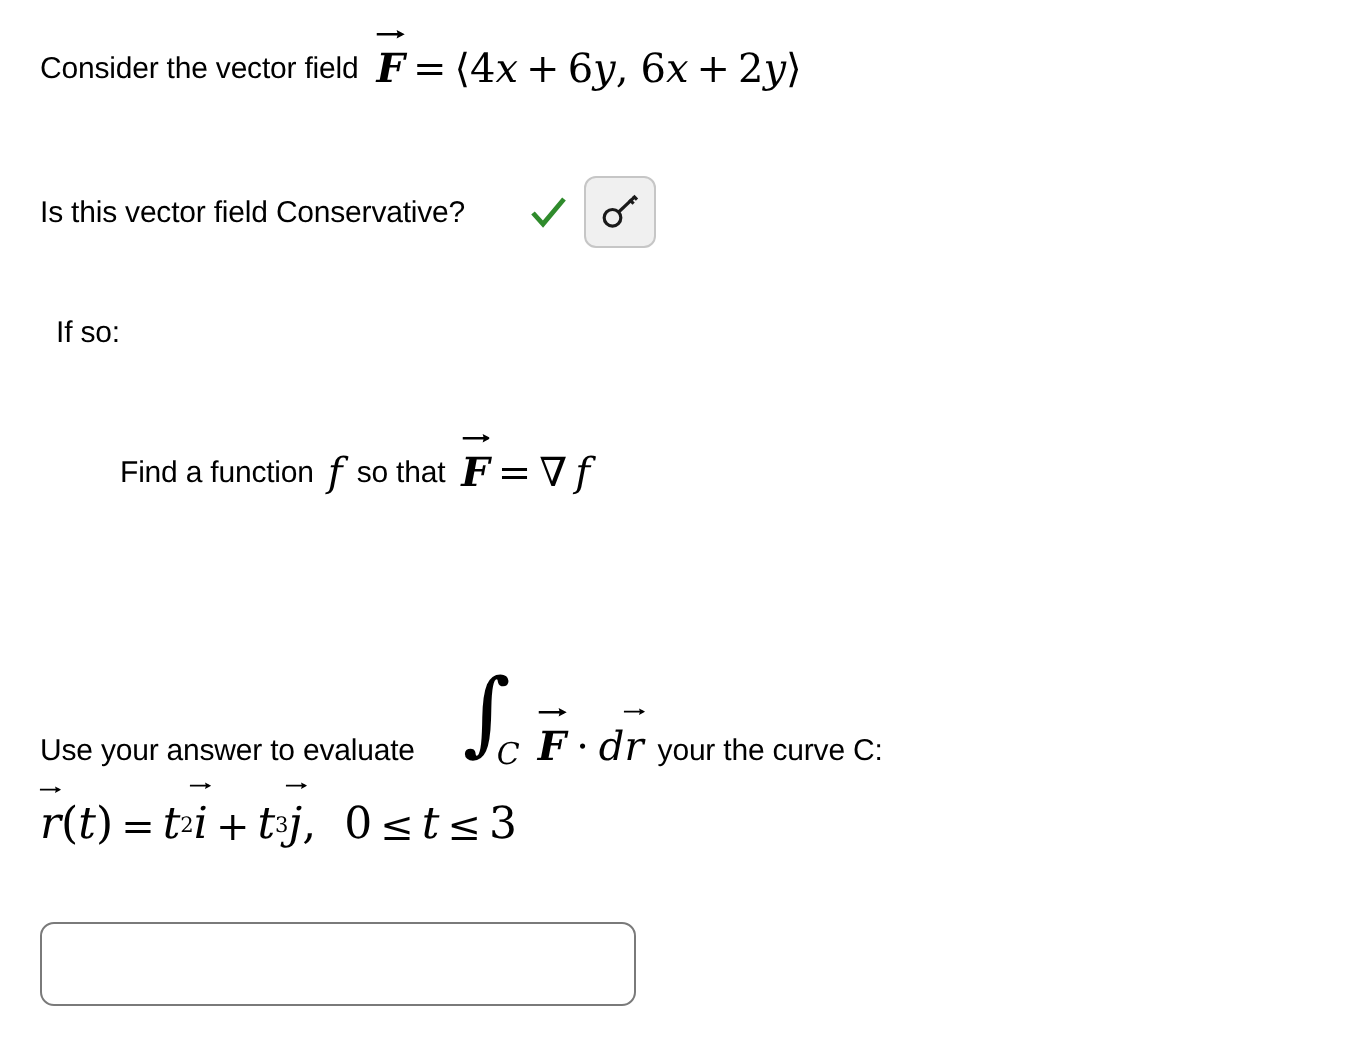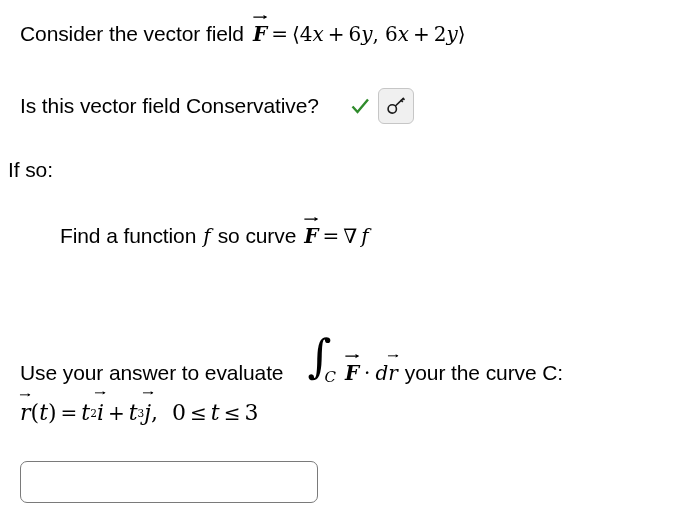--- a/index.html
+++ b/index.html
@@ -22,21 +22,21 @@
     height: 526px;
   }
   .row {
     position: absolute;
     display: flex;
     align-items: center;
     white-space: nowrap;
   }
   .txt {
     font-family: "Liberation Sans", sans-serif;
-    font-size: 21px;
+    font-size: 15px;
     color: #000;
     letter-spacing: -0.1px;
   }
   .mi {              
     font-family: "DejaVu Serif", "Liberation Serif", serif;
     font-style: italic;
     font-size: 20px;
   }
   .mn {              
     font-family: "DejaVu Serif", "Liberation Serif", serif;
@@ -143,21 +143,21 @@
     border-radius: 6px;
     background: #f0f0f0;
     display: flex;
     align-items: center;
     justify-content: center;
     box-sizing: border-box;
     cursor: pointer;
   }
 
   
-  #line-ifso { left: 8px; top: 158px; justify-content: flex-end; }
+  #line-ifso { left: 28px; top: 158px; justify-content: flex-end; }
   #line-find { left: 20px; top: 224px; margin-left: 40px; }
   #line-find .lead { margin-right: 7px; }
 
   
   #line-fxy { left: 20px; top: 266px; }
   #line-fxy .label-fxy { font-size: 18px; margin-right: 8px; }
   input.answer-box {
     font-family: "Liberation Sans", sans-serif;
     font-size: 16px;
     color: #000;
@@ -260,21 +260,21 @@
   </div>
 
   <div class="row" id="line-ifso">
     <span class="txt">If so:</span>
   </div>
 
   <div class="row" id="line-find">
     <span class="txt lead">Find a function</span>
     <span class="mi">f</span>
     <span style="width:7px"></span>
-    <span class="txt">so curve</span>
+    <span class="txt">so that</span>
     <span style="width:8px"></span>
     <span class="vec">
       <span class="vbase">F</span>
       <svg class="varrow" viewBox="0 0 20 8">
         <line x1="1" y1="5.5" x2="18" y2="5.5" stroke="#000" stroke-width="1.6"></line>
         <polygon points="20,5.5 14.5,2.6 15.3,5.5 14.5,8.4" fill="#000"></polygon>
       </svg>
     </span>
     <span class="op">=</span>
     <span class="mn">∇</span>

